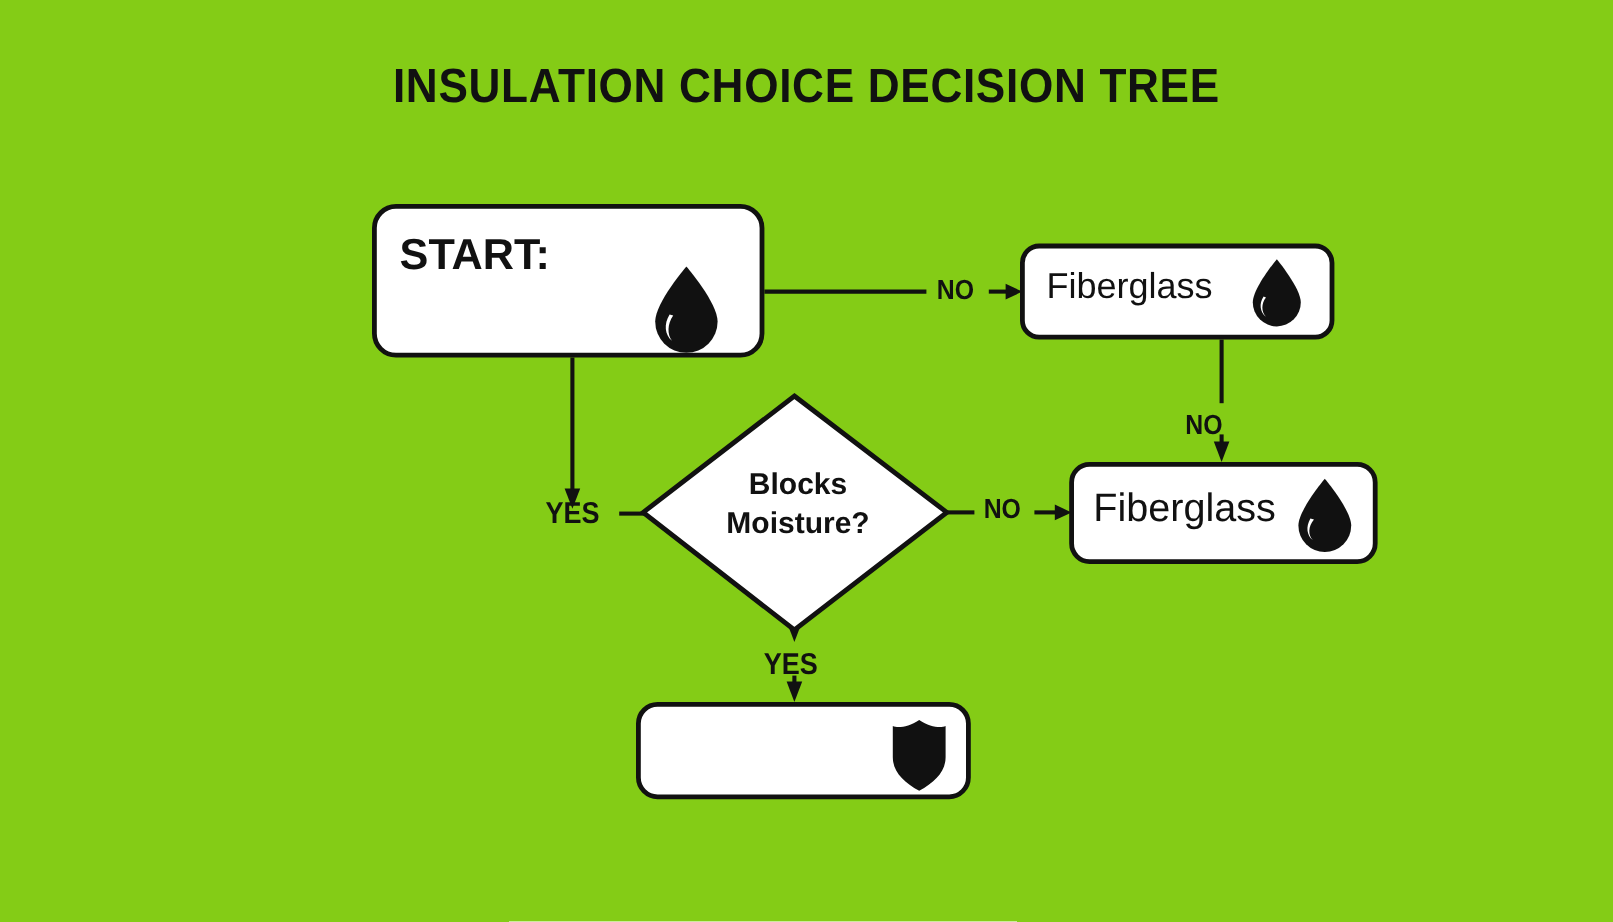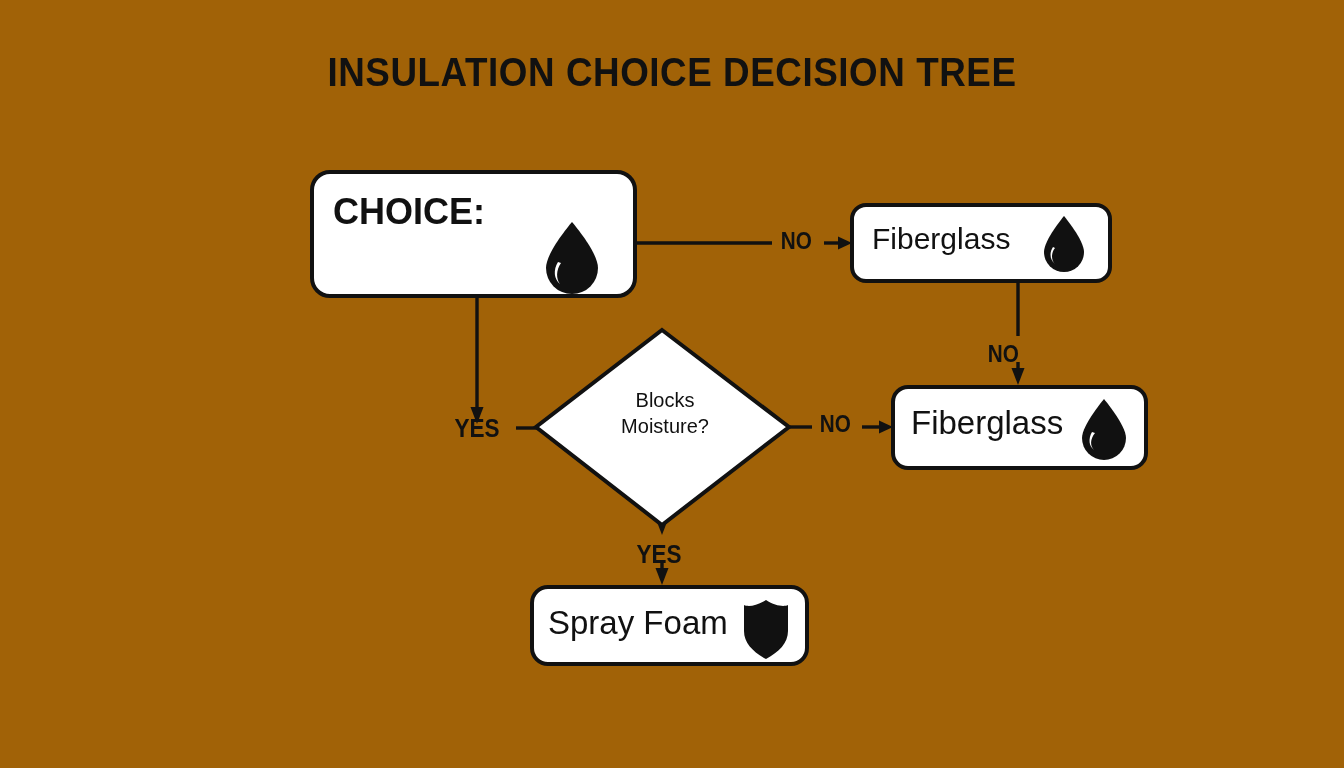--- a/index.html
+++ b/index.html
@@ -10,21 +10,21 @@
   body {
     width: 1344px;
     height: 768px;
     overflow: hidden;
     font-family: "Liberation Sans", sans-serif;
   }
   #canvas {
     position: relative;
     width: 1344px;
     height: 768px;
-    background: #a16207;
+    background: #84cc16;
   }
   #flow-svg {
     position: absolute;
     left: 0;
     top: 0;
     width: 1344px;
     height: 768px;
   }
   .node-stroke {
     fill: #ffffff;
@@ -92,22 +92,22 @@
   #spray-label {
     left: 548px;
     top: 605px;
     font-size: 33px;
   }
   #diamond-label {
     left: 560px;
     top: 388px;
     width: 210px;
     text-align: center;
-    font-size: 20px;
-    font-weight: 400;
+    font-size: 25px;
+    font-weight: 700;
     line-height: 1.28;
   }
   .edge-label {
     font-size: 23px;
     font-weight: 700;
     letter-spacing: 0px;
     transform: scaleX(0.9);
   }
   #lbl-no-1 { left: 779px; top: 229px; }
   #lbl-no-2 { left: 986px; top: 342px; }
@@ -171,29 +171,28 @@
     </g>
 
     <g>
       <path class="icon-shape" d="M766 600 C757 606 748 607 744 605 L744 631 C744 643 753 652 766 659 C779 652 788 643 788 631 L788 605 C784 607 775 606 766 600 Z"></path>
     </g>
 
   </svg>
 
   <div class="txt" id="title">INSULATION CHOICE DECISION TREE</div>
 
-  <div class="txt node-label" id="start-label"><span>CHOICE:</span><br></div>
+  <div class="txt node-label" id="start-label"><span>START:</span><br></div>
 
   <div class="txt node-label" id="fiber1-label">Fiberglass</div>
 
   <div class="txt" id="diamond-label"><span>Blocks</span><br><span>Moisture?</span></div>
 
   <div class="txt node-label" id="fiber2-label">Fiberglass</div>
 
-  <div class="txt node-label" id="spray-label">Spray Foam</div>
 
   <div class="txt edge-label" id="lbl-no-1">NO</div>
   <div class="txt edge-label" id="lbl-no-2">NO</div>
   <div class="txt edge-label" id="lbl-no-3">NO</div>
   <div class="txt edge-label" id="lbl-yes-1">YES</div>
   <div class="txt edge-label" id="lbl-yes-2">YES</div>
 
 </div>
 
 </body></html>

